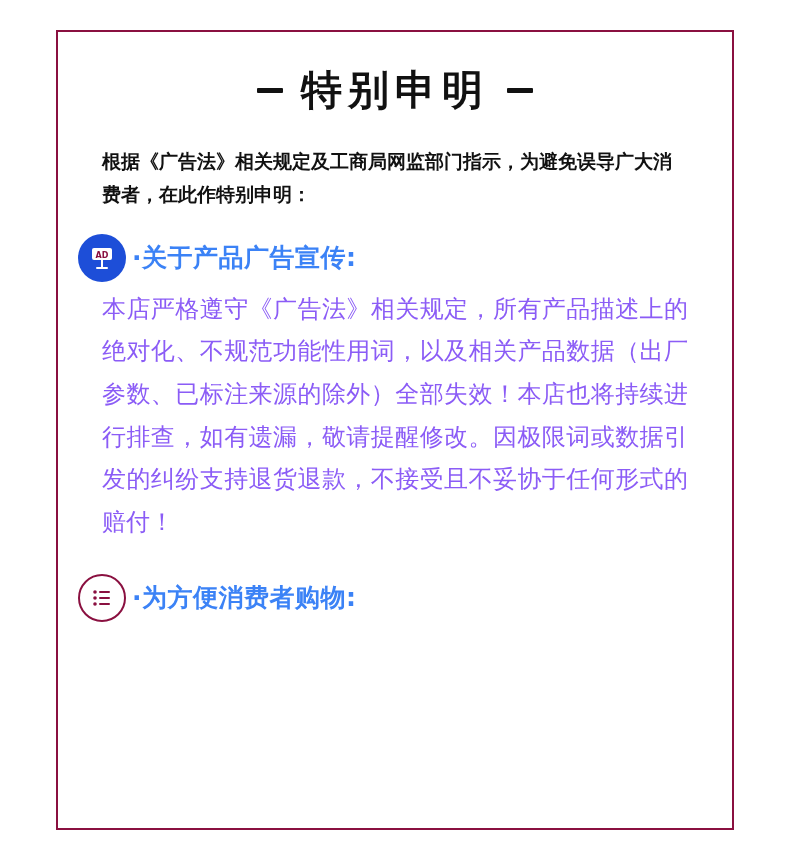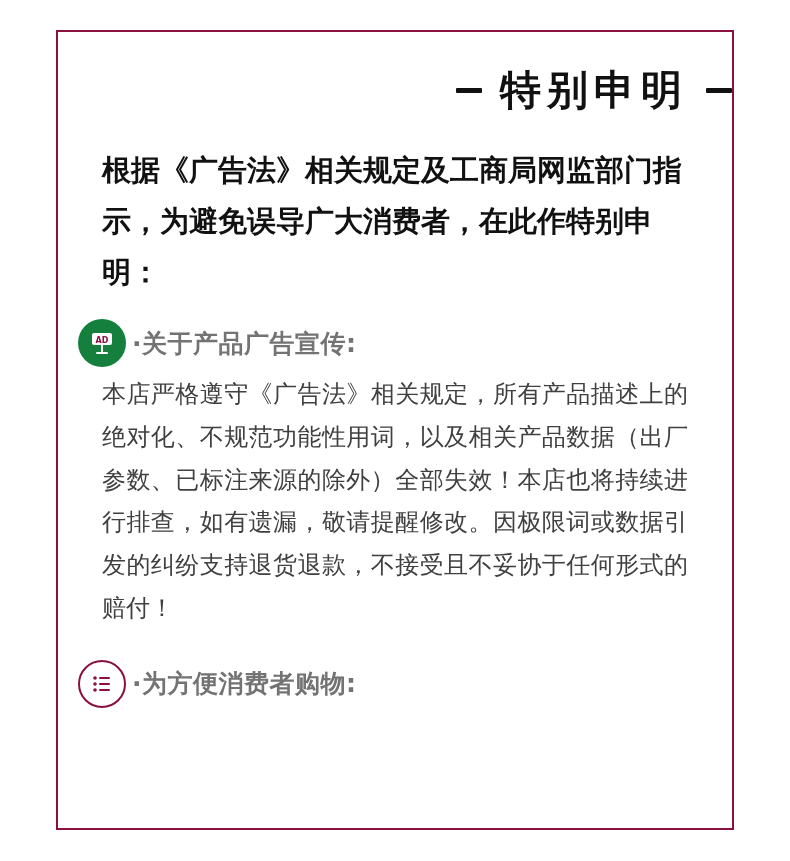--- a/index.html
+++ b/index.html
@@ -26,88 +26,88 @@
     top: 30px;
     width: 678px;
     height: 800px;
     border: 2px solid #8a1040;
     box-sizing: border-box;
     background: #ffffff;
   }
   .title-row {
     display: flex;
     align-items: center;
-    justify-content: flex-end;
+    justify-content: center;
     margin-top: 38px;
     gap: 18px;
   }
   .title-dash {
     display: inline-block;
     width: 26px;
     height: 5px;
     background: #111111;
     border-radius: 1px;
   }
   .title-text {
     font-size: 41px;
     font-weight: bold;
     letter-spacing: 6px;
     color: #111111;
     line-height: 1;
     font-family: "DejaVu Sans", "Liberation Sans", sans-serif;
   }
   .intro {
     margin: 34px 44px 0 44px;
-    font-size: 29px;
+    font-size: 19px;
     line-height: 1.75;
     color: #111111;
     font-weight: bold;
     font-family: "DejaVu Sans", "Liberation Sans", sans-serif;
   }
   .section {
     margin: 22px 0 0 0;
     position: relative;
   }
   .section-head {
     display: flex;
     align-items: center;
     padding-left: 20px;
     gap: 6px;
   }
   .badge {
     width: 48px;
     height: 48px;
     border-radius: 50%;
-    background: #15803d;
+    background: #1d4ed8;
     color: #ffffff;
     display: flex;
     align-items: center;
     justify-content: center;
     flex: 0 0 auto;
     position: relative;
   }
   .badge.outline {
     background: #ffffff;
     border: 2px solid #8a1040;
     color: #8a1040;
     box-sizing: border-box;
   }
   .badge svg { display: block; }
   .section-title {
     font-size: 25px;
     font-weight: bold;
-    color: #737373;
+    color: #3b82f6;
     font-family: "DejaVu Sans", "Liberation Sans", sans-serif;
     letter-spacing: 0.5px;
   }
   .section-body {
     margin: 6px 44px 0 44px;
     font-size: 24px;
     line-height: 1.78;
-    color: #404040;
+    color: #8b5cf6;
     text-align: justify;
     font-family: "DejaVu Sans", "Liberation Sans", sans-serif;
   }
   .section-two { margin-top: 30px; }
 </style>
 </head>
 <body>
 
 <div class="page">
   <div class="card">

